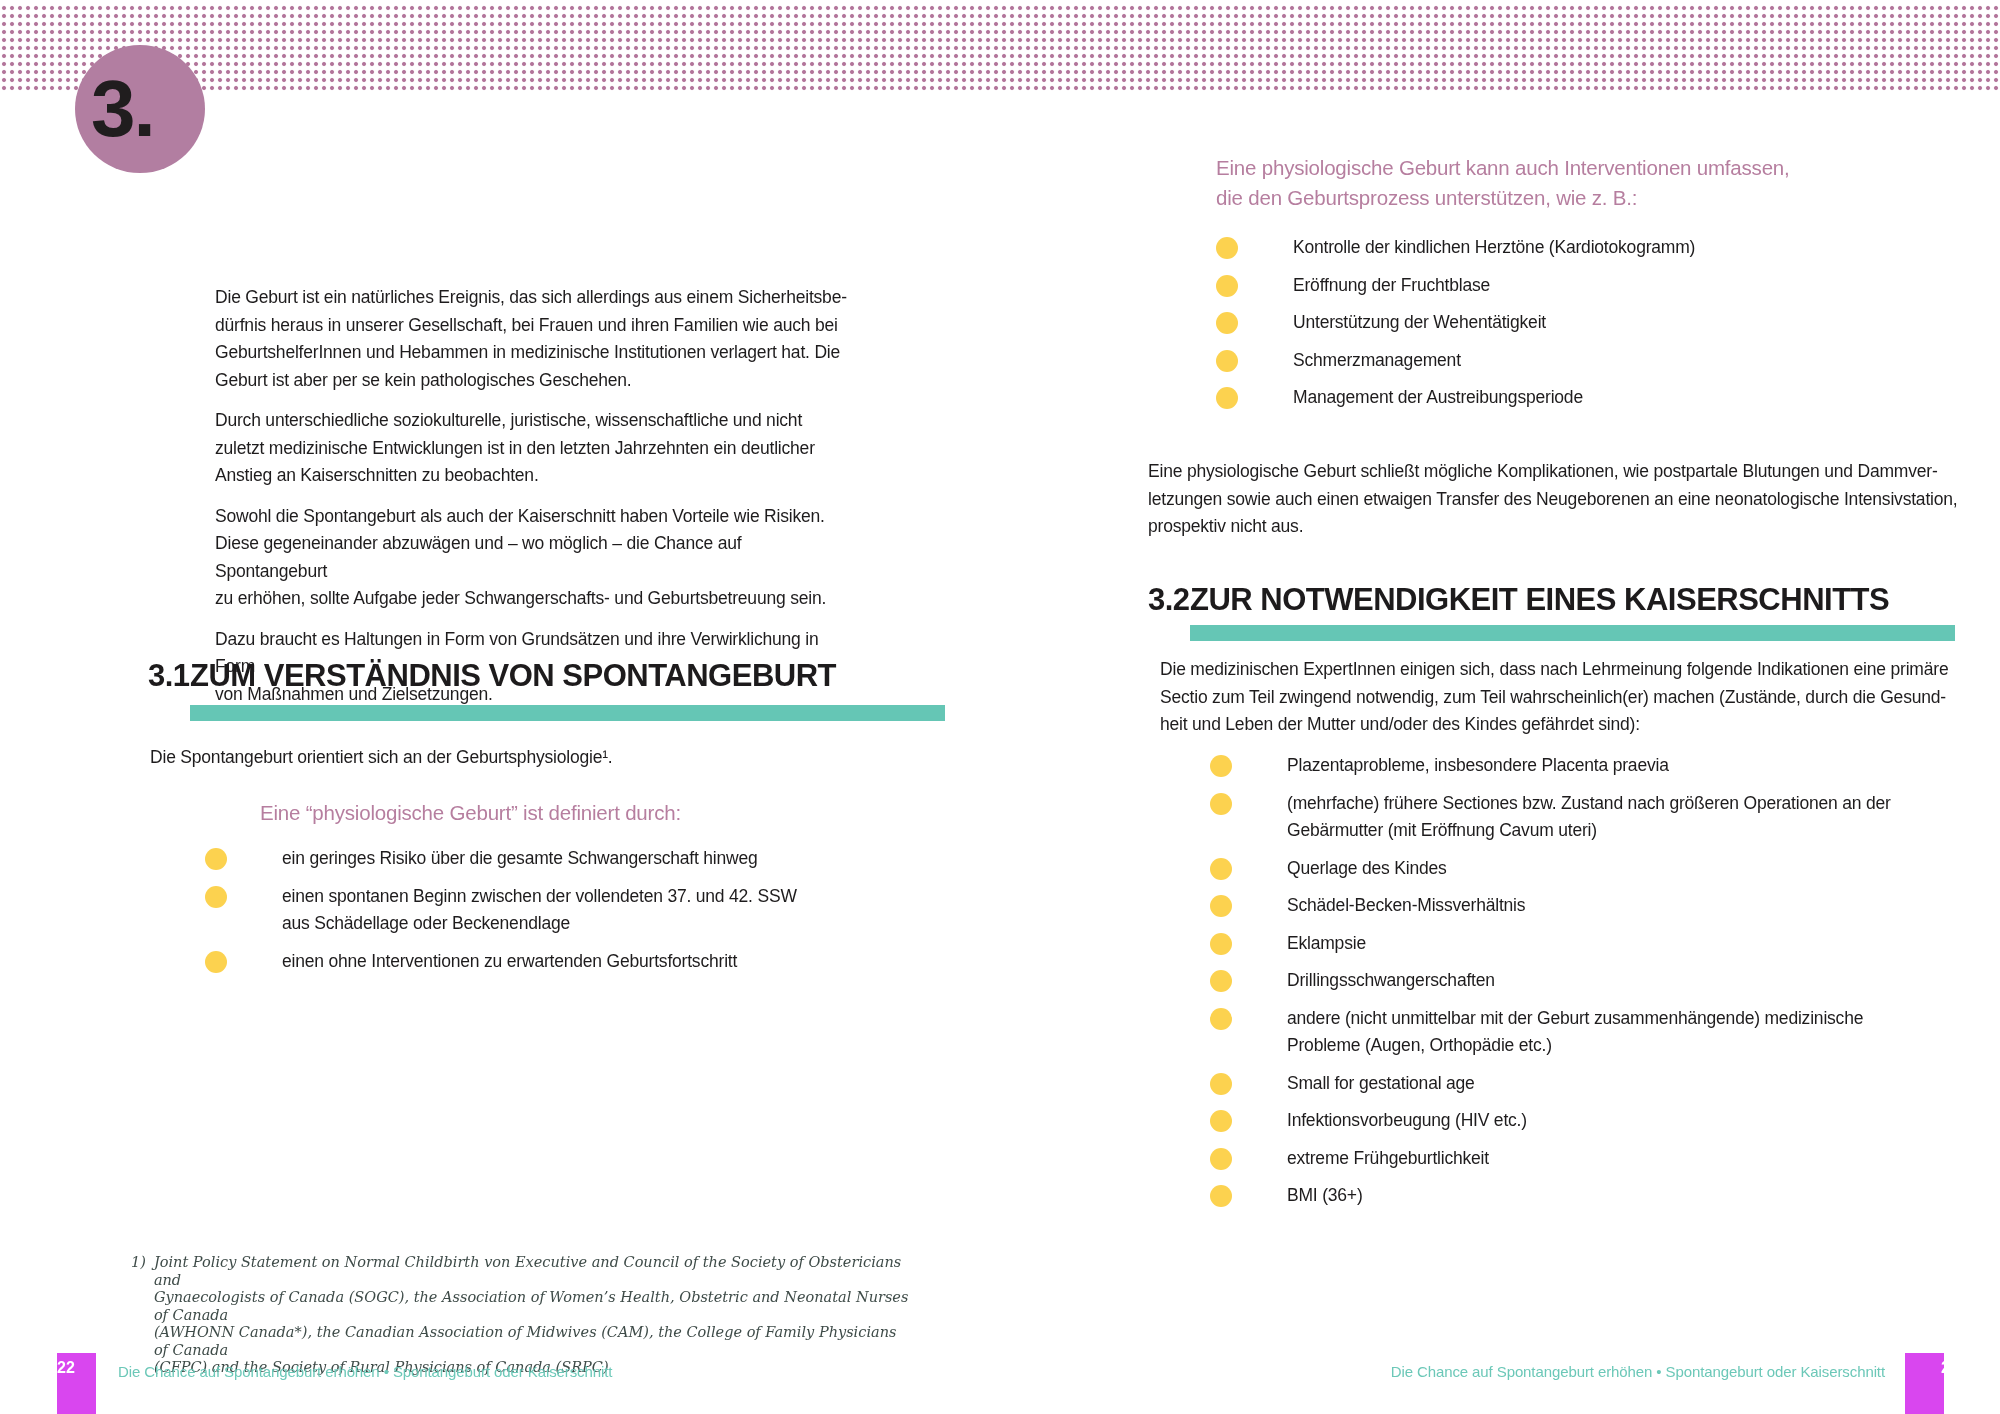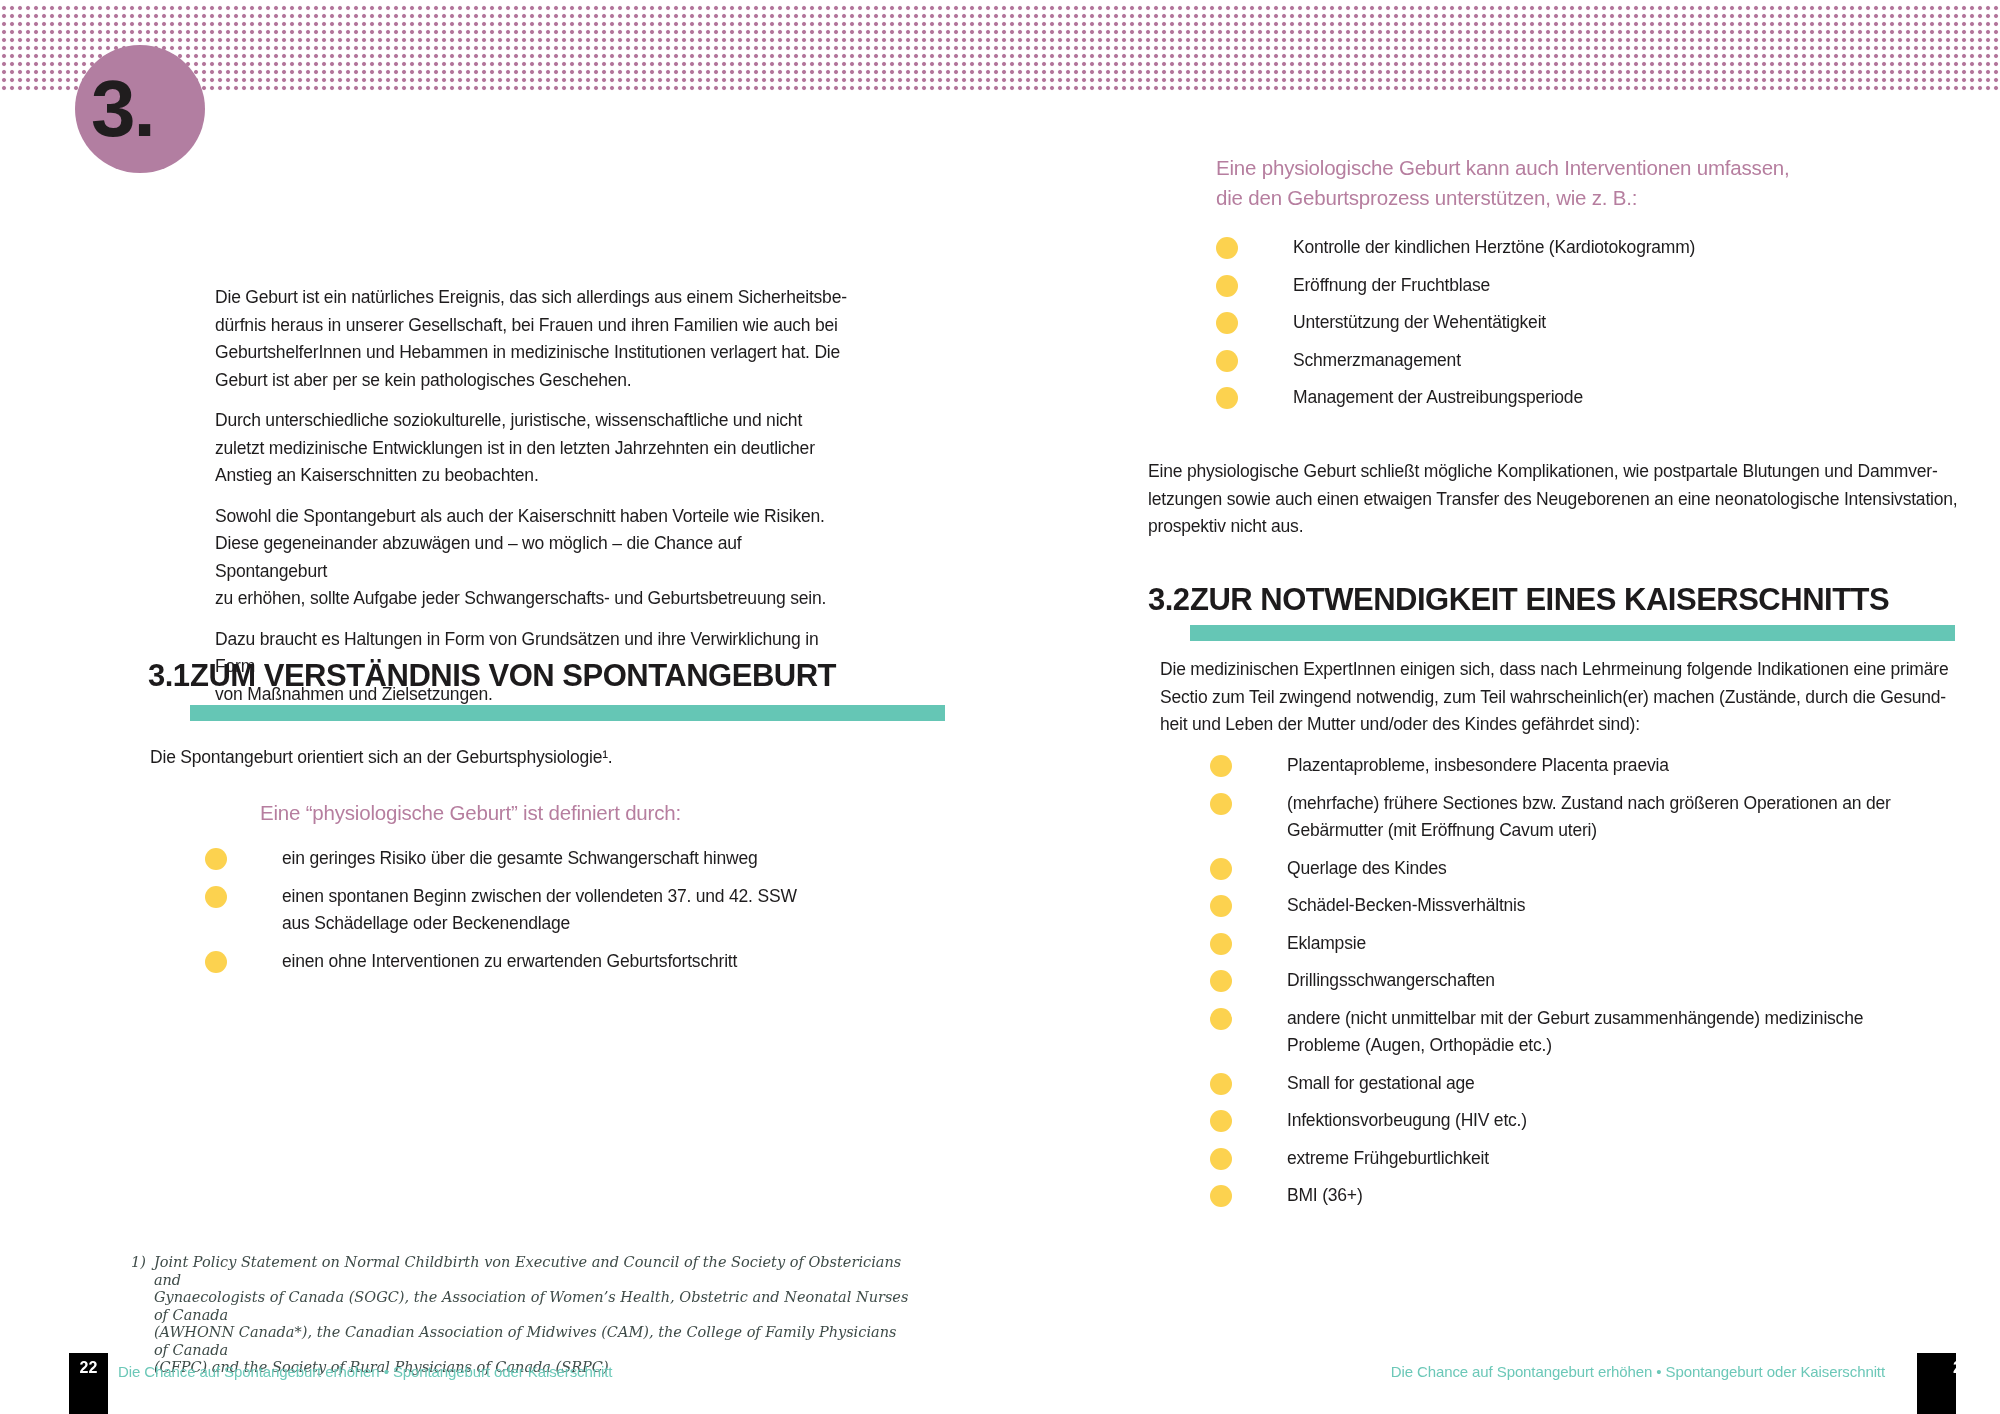--- a/index.html
+++ b/index.html
@@ -56,22 +56,22 @@
   .bullet-item .btext { font-size: 17.5px; line-height: 27.5px; letter-spacing: -0.2px; white-space: pre-line; }
   .para { position: absolute; }
   .footnote {
     position: absolute; left: 131px; top: 1254px; display: flex;
     font-family: "DejaVu Serif", serif; font-style: italic;
     font-size: 14.5px; line-height: 17.5px; color: #3e4b48;
   }
   .footnote .marker { margin-right: 8px; }
   .footnote .ftext { white-space: pre-line; max-width: 760px; }
   .pagenum-box {
-    position: absolute; top: 1353px; width: 39px; height: 61px; background: #000000;
-    text-align: center; z-index: 2; margin-left: 12px;
+    position: absolute; top: 1353px; width: 39px; height: 61px; background: #d946ef;
+    text-align: left; z-index: 2;
   }
   .pagenum-box span {
     display: inline-block; margin-top: 6px;
     color: #ffffff; font-size: 16px; font-weight: 700;
   }
   .footer-text {
     position: absolute; top: 1363px; font-size: 15px; color: #6cc8b8; letter-spacing: -0.1px;
     white-space: nowrap;
   }
 </style>

